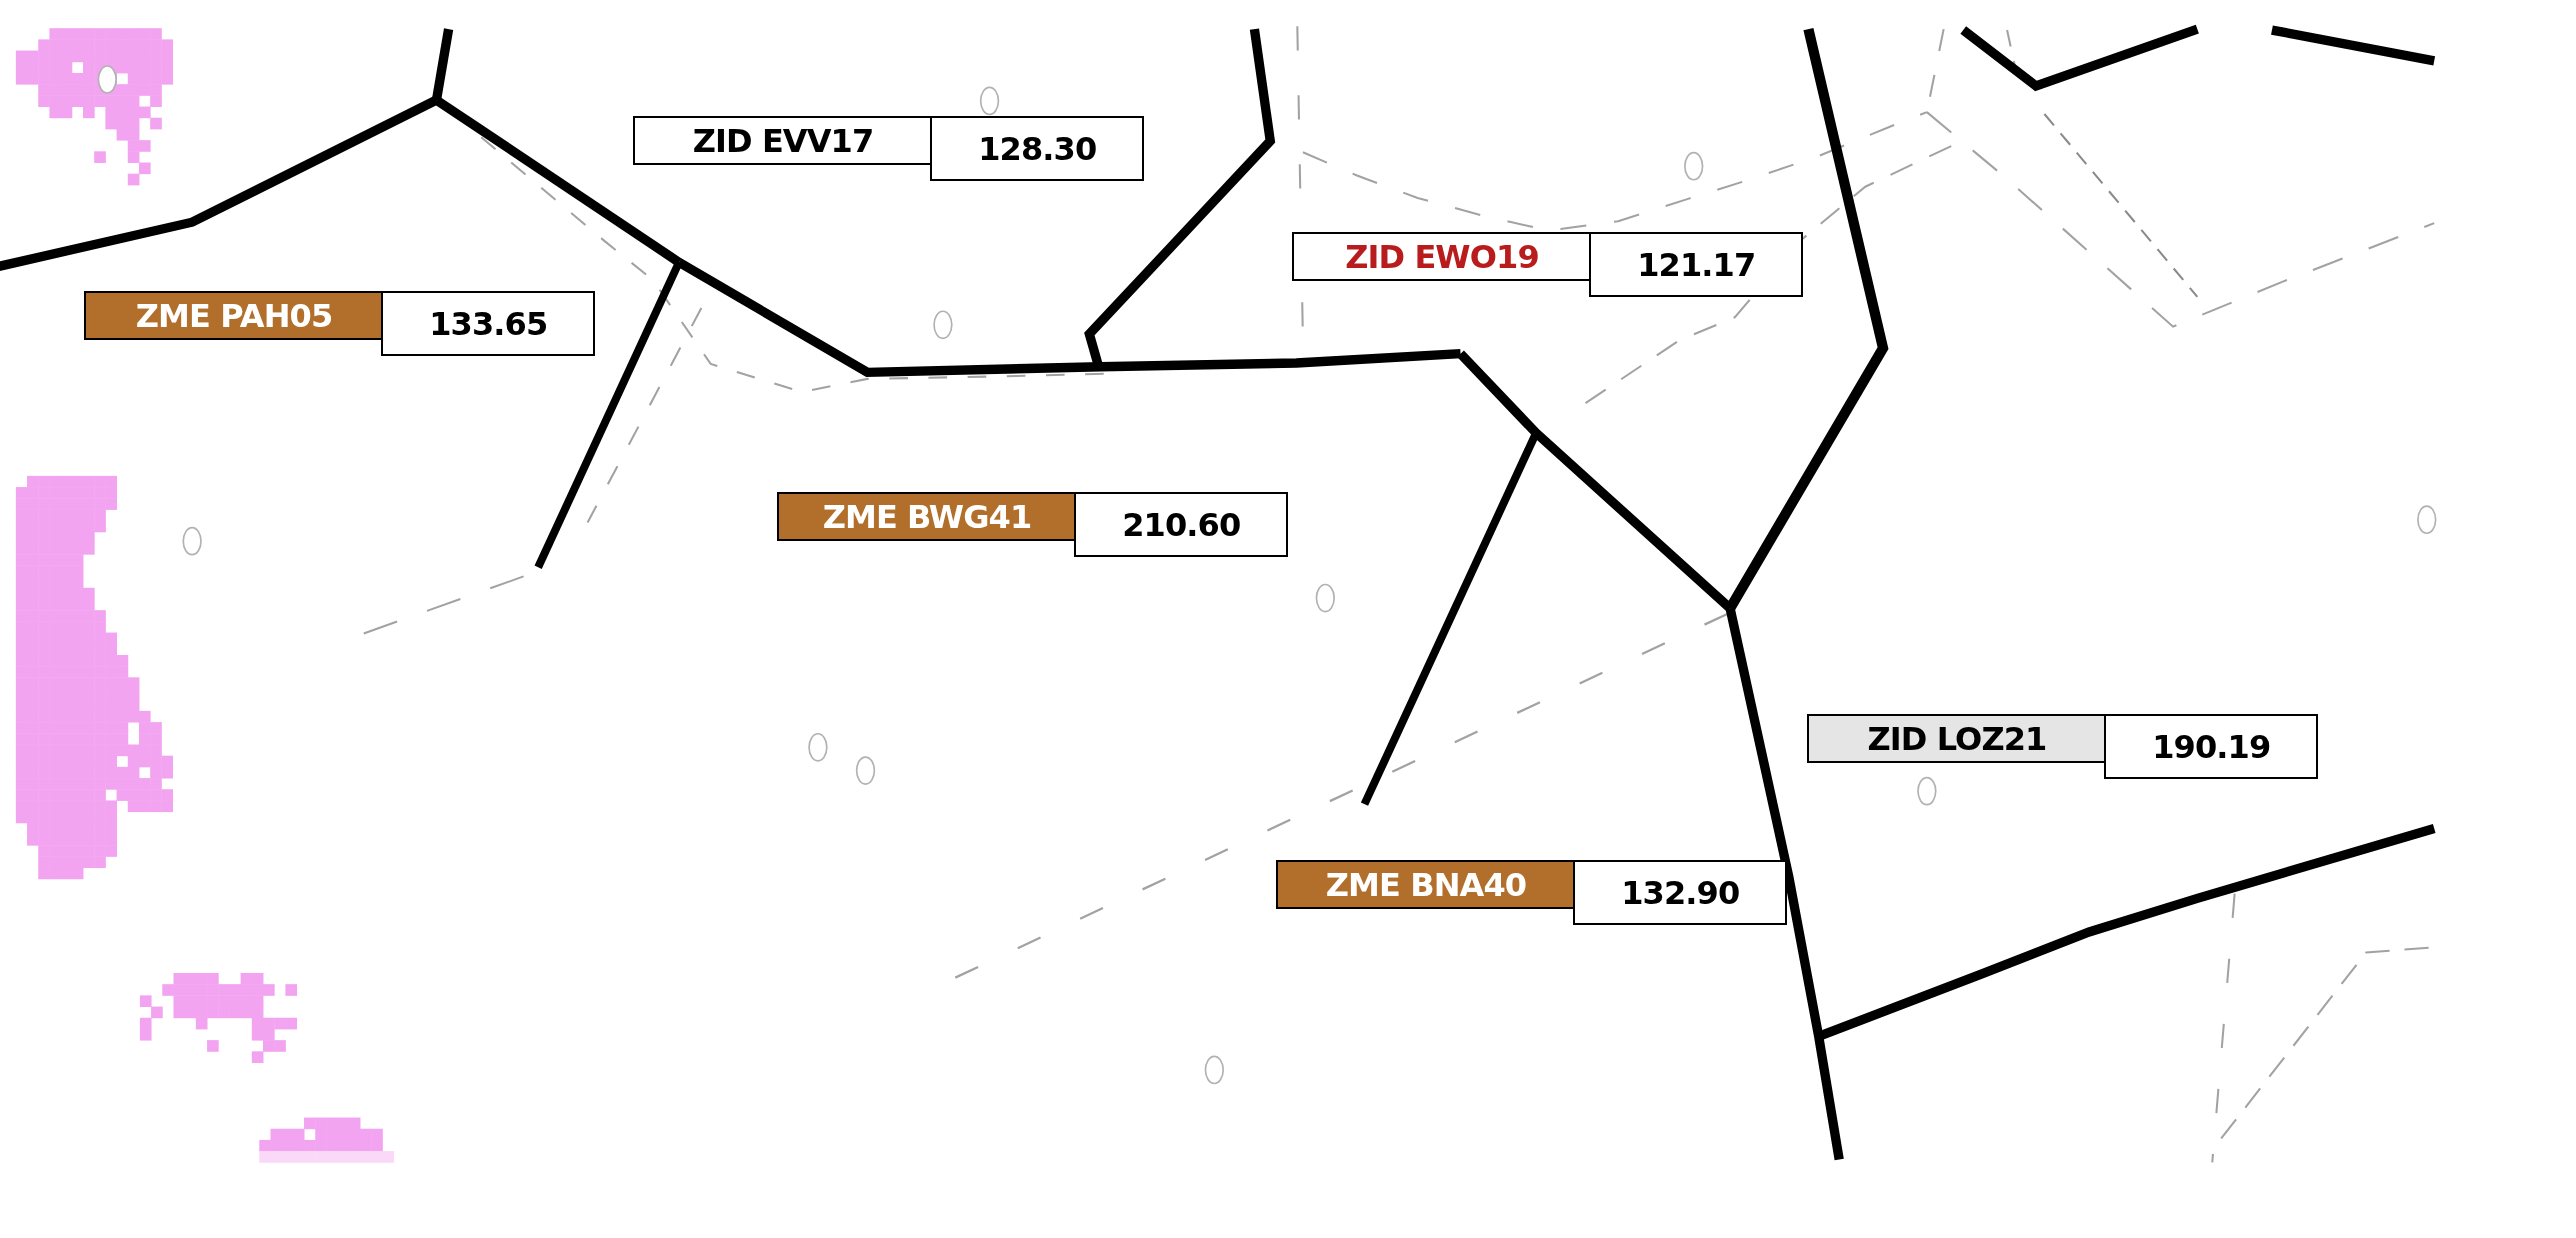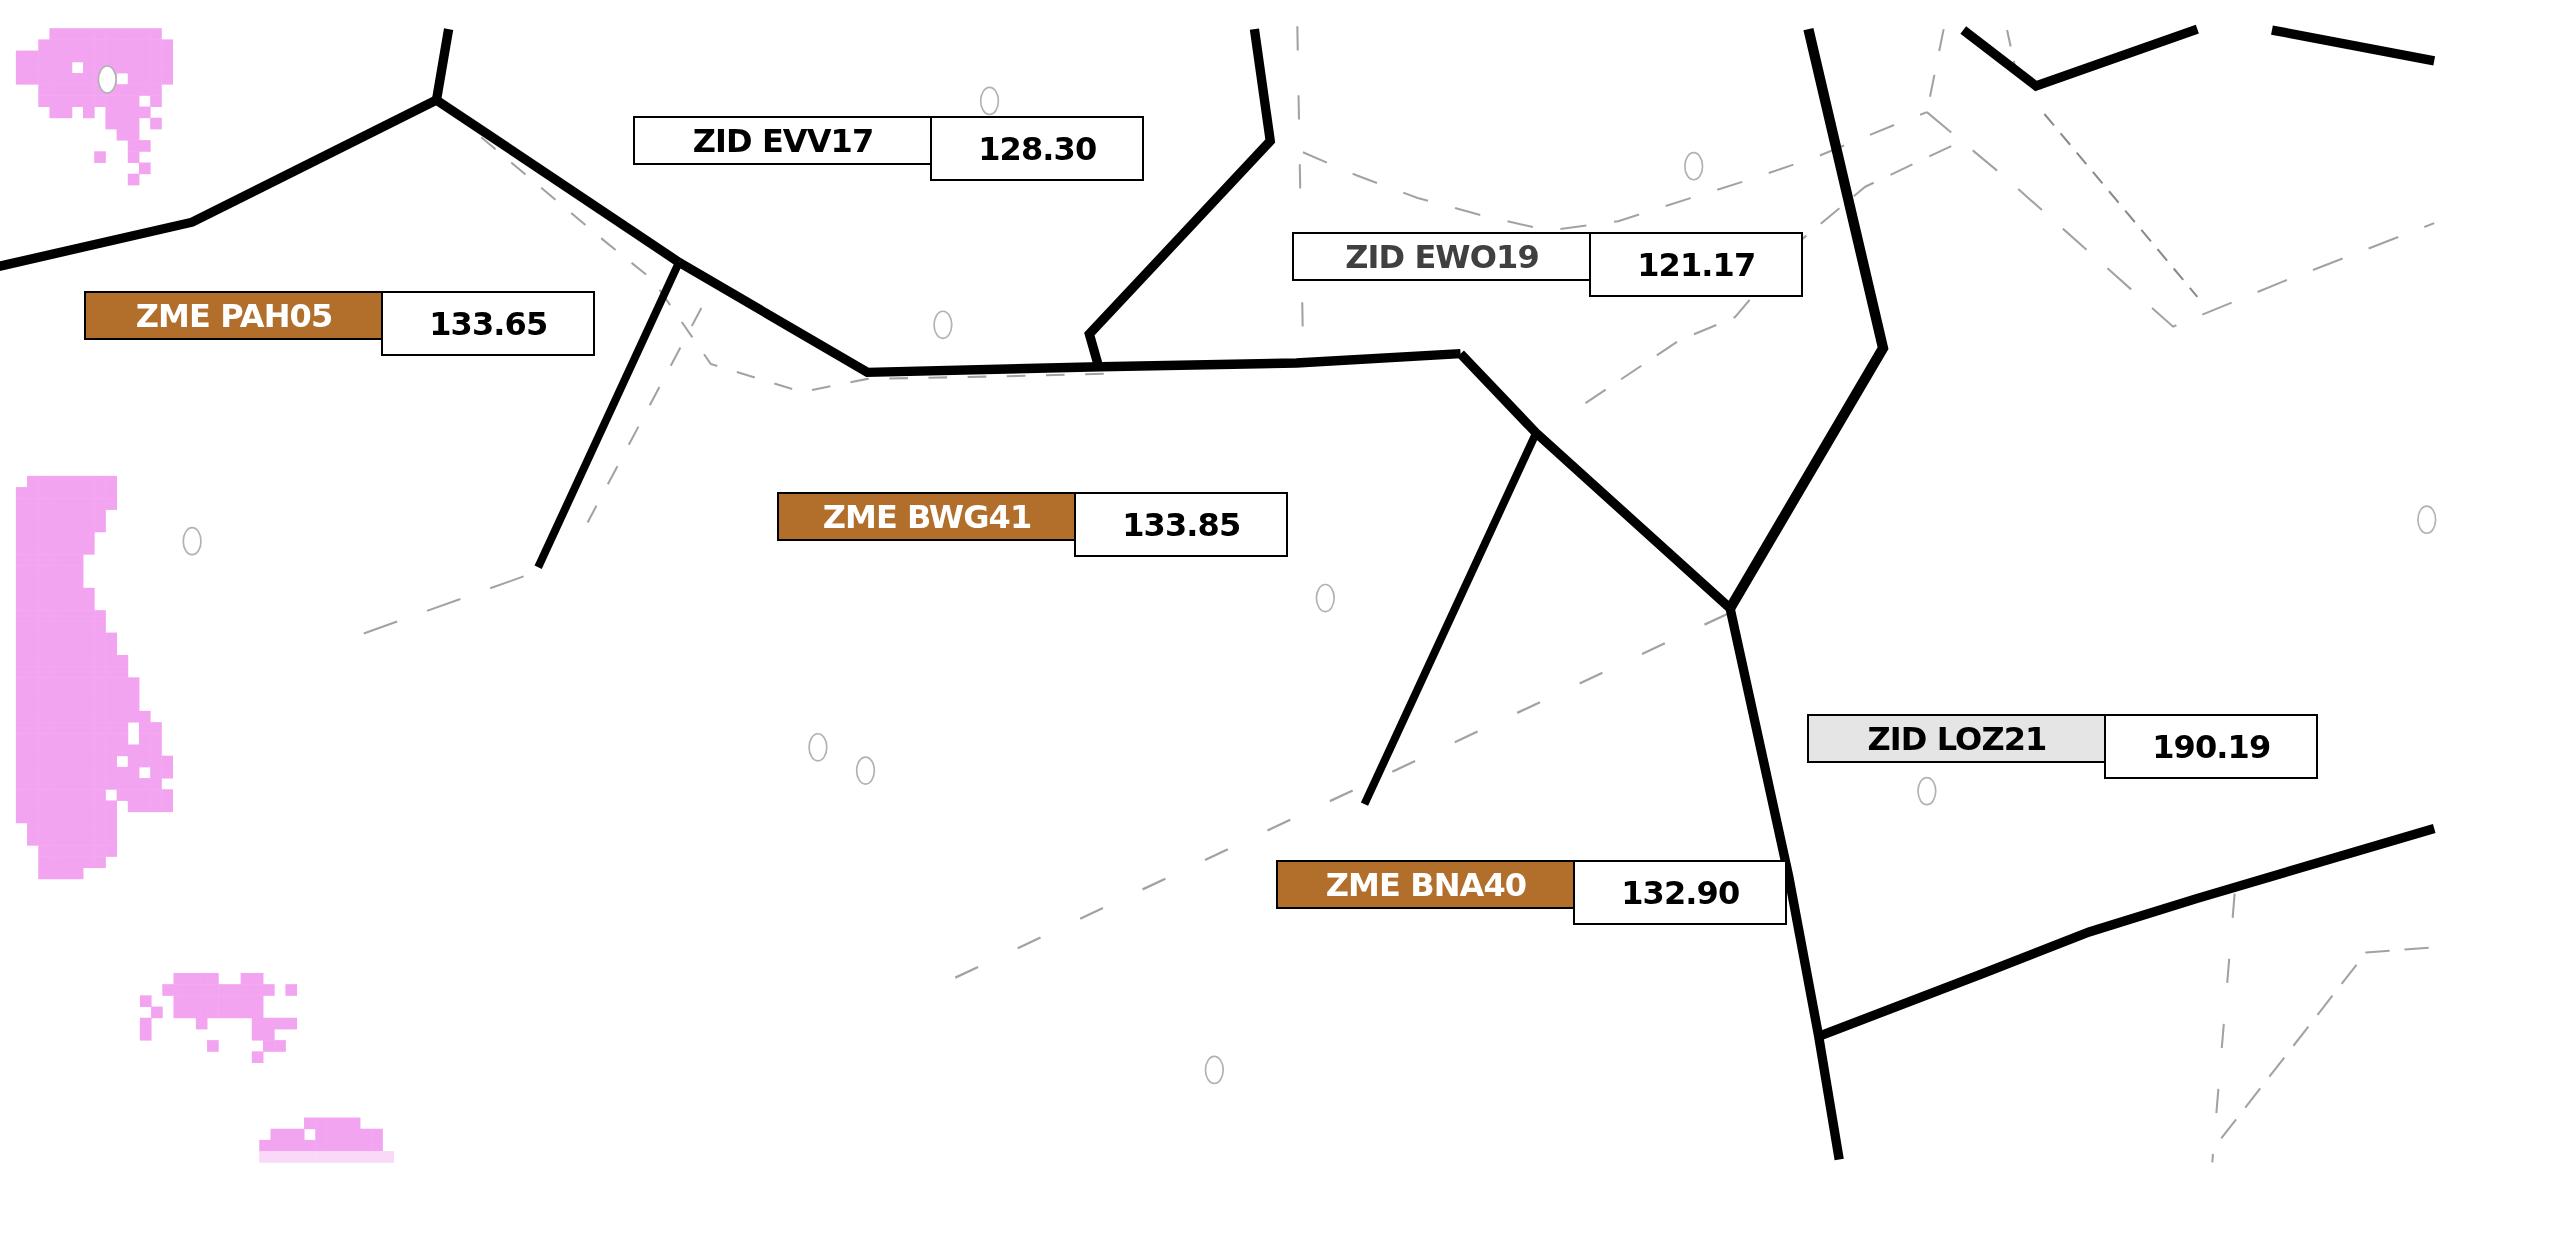--- a/index.html
+++ b/index.html
@@ -577,26 +577,26 @@
 
   <div class="sector-label" style="left: 68px; top: 291px; margin-left: 16px;">
     <div class="cell name" style="background: rgb(178, 111, 43); color: rgb(255, 255, 255);">ZME PAH05</div>
     <div class="cell freq">133.65</div>
   </div>
   <div class="sector-label" style="left: 633px; top: 116px;">
     <div class="cell name" style="background: rgb(255, 255, 255); color: rgb(0, 0, 0);">ZID EVV17</div>
     <div class="cell freq">128.30</div>
   </div>
   <div class="sector-label" style="left: 1292px; top: 232px;">
-    <div class="cell name" style="background: rgb(255, 255, 255); color: #404040;">ZID EWO19</div>
+    <div class="cell name" style="background: rgb(255, 255, 255); color: #b91c1c;">ZID EWO19</div>
     <div class="cell freq">121.17</div>
   </div>
   <div class="sector-label" style="left: 777px; top: 492px;">
     <div class="cell name" style="background: rgb(178, 111, 43); color: rgb(255, 255, 255);">ZME BWG41</div>
-    <div class="cell freq">133.85</div>
+    <div class="cell freq">210.60</div>
   </div>
   <div class="sector-label" style="left: 1276px; top: 860px;">
     <div class="cell name" style="background: rgb(178, 111, 43); color: rgb(255, 255, 255);">ZME BNA40</div>
     <div class="cell freq">132.90</div>
   </div>
   <div class="sector-label" style="left: 1807px; top: 714px;">
     <div class="cell name" style="background: #e5e5e5; color: rgb(0, 0, 0); text-align: right;">ZID LOZ21</div>
     <div class="cell freq">190.19</div>
   </div>
 </div>

